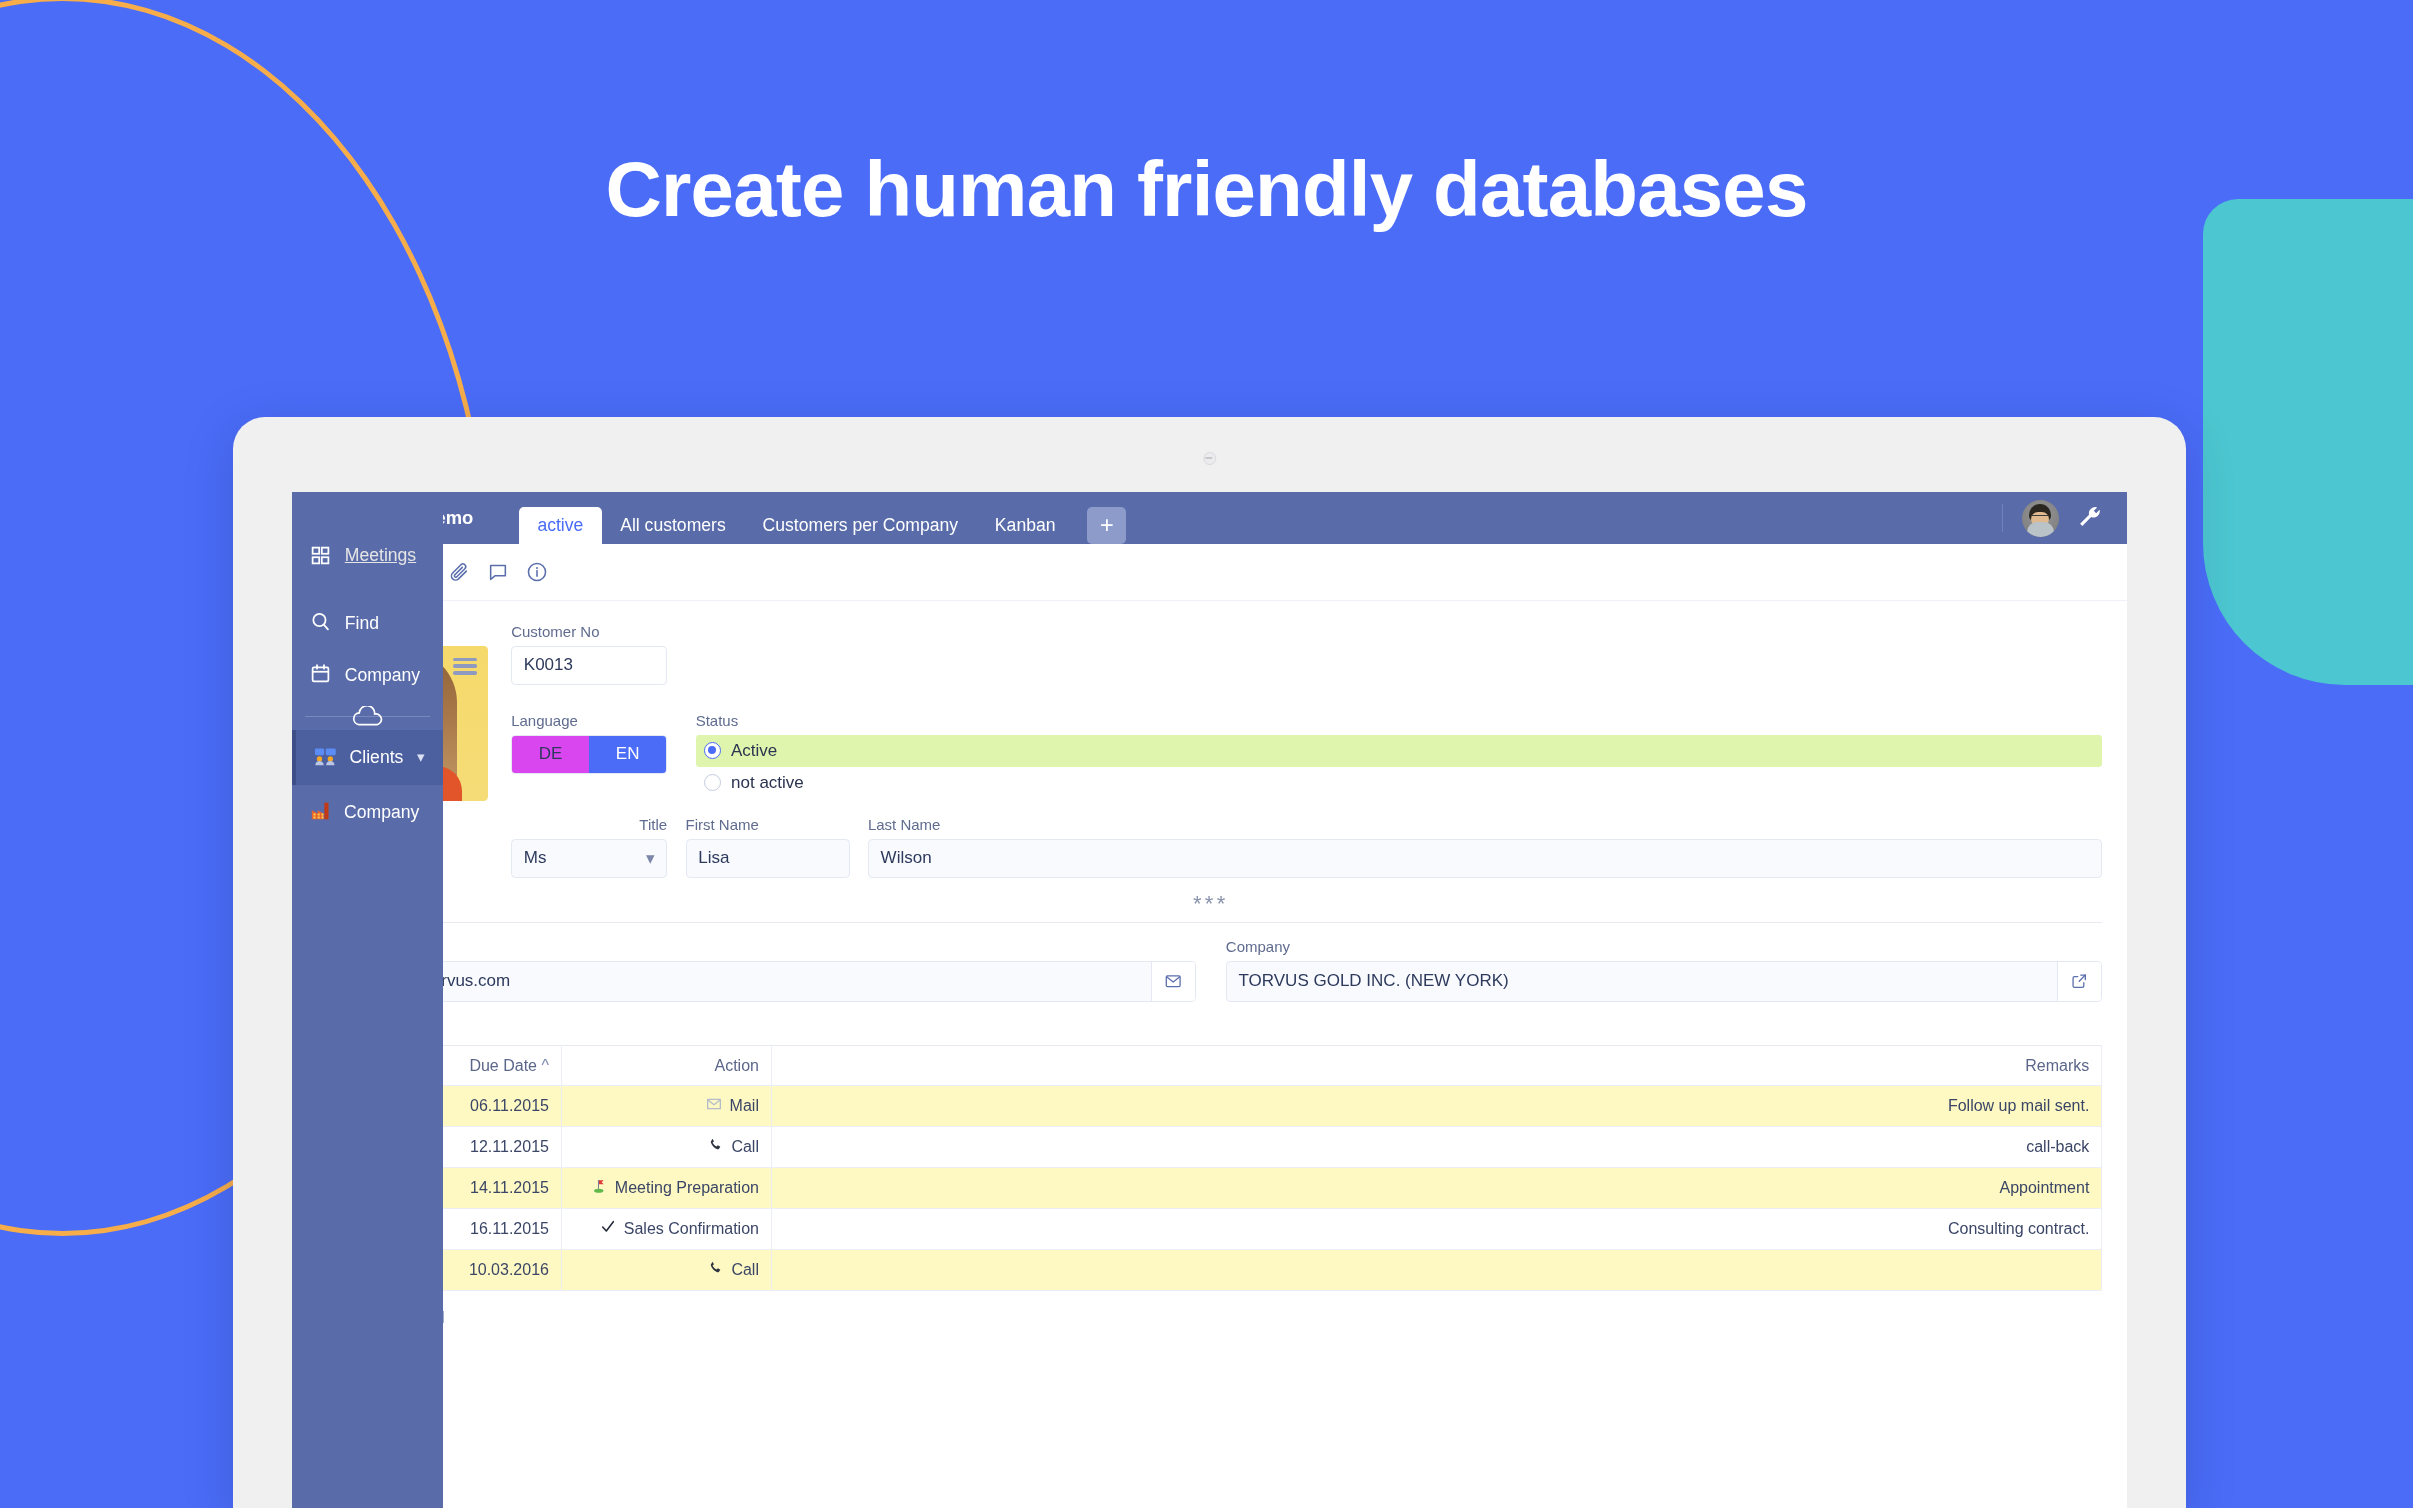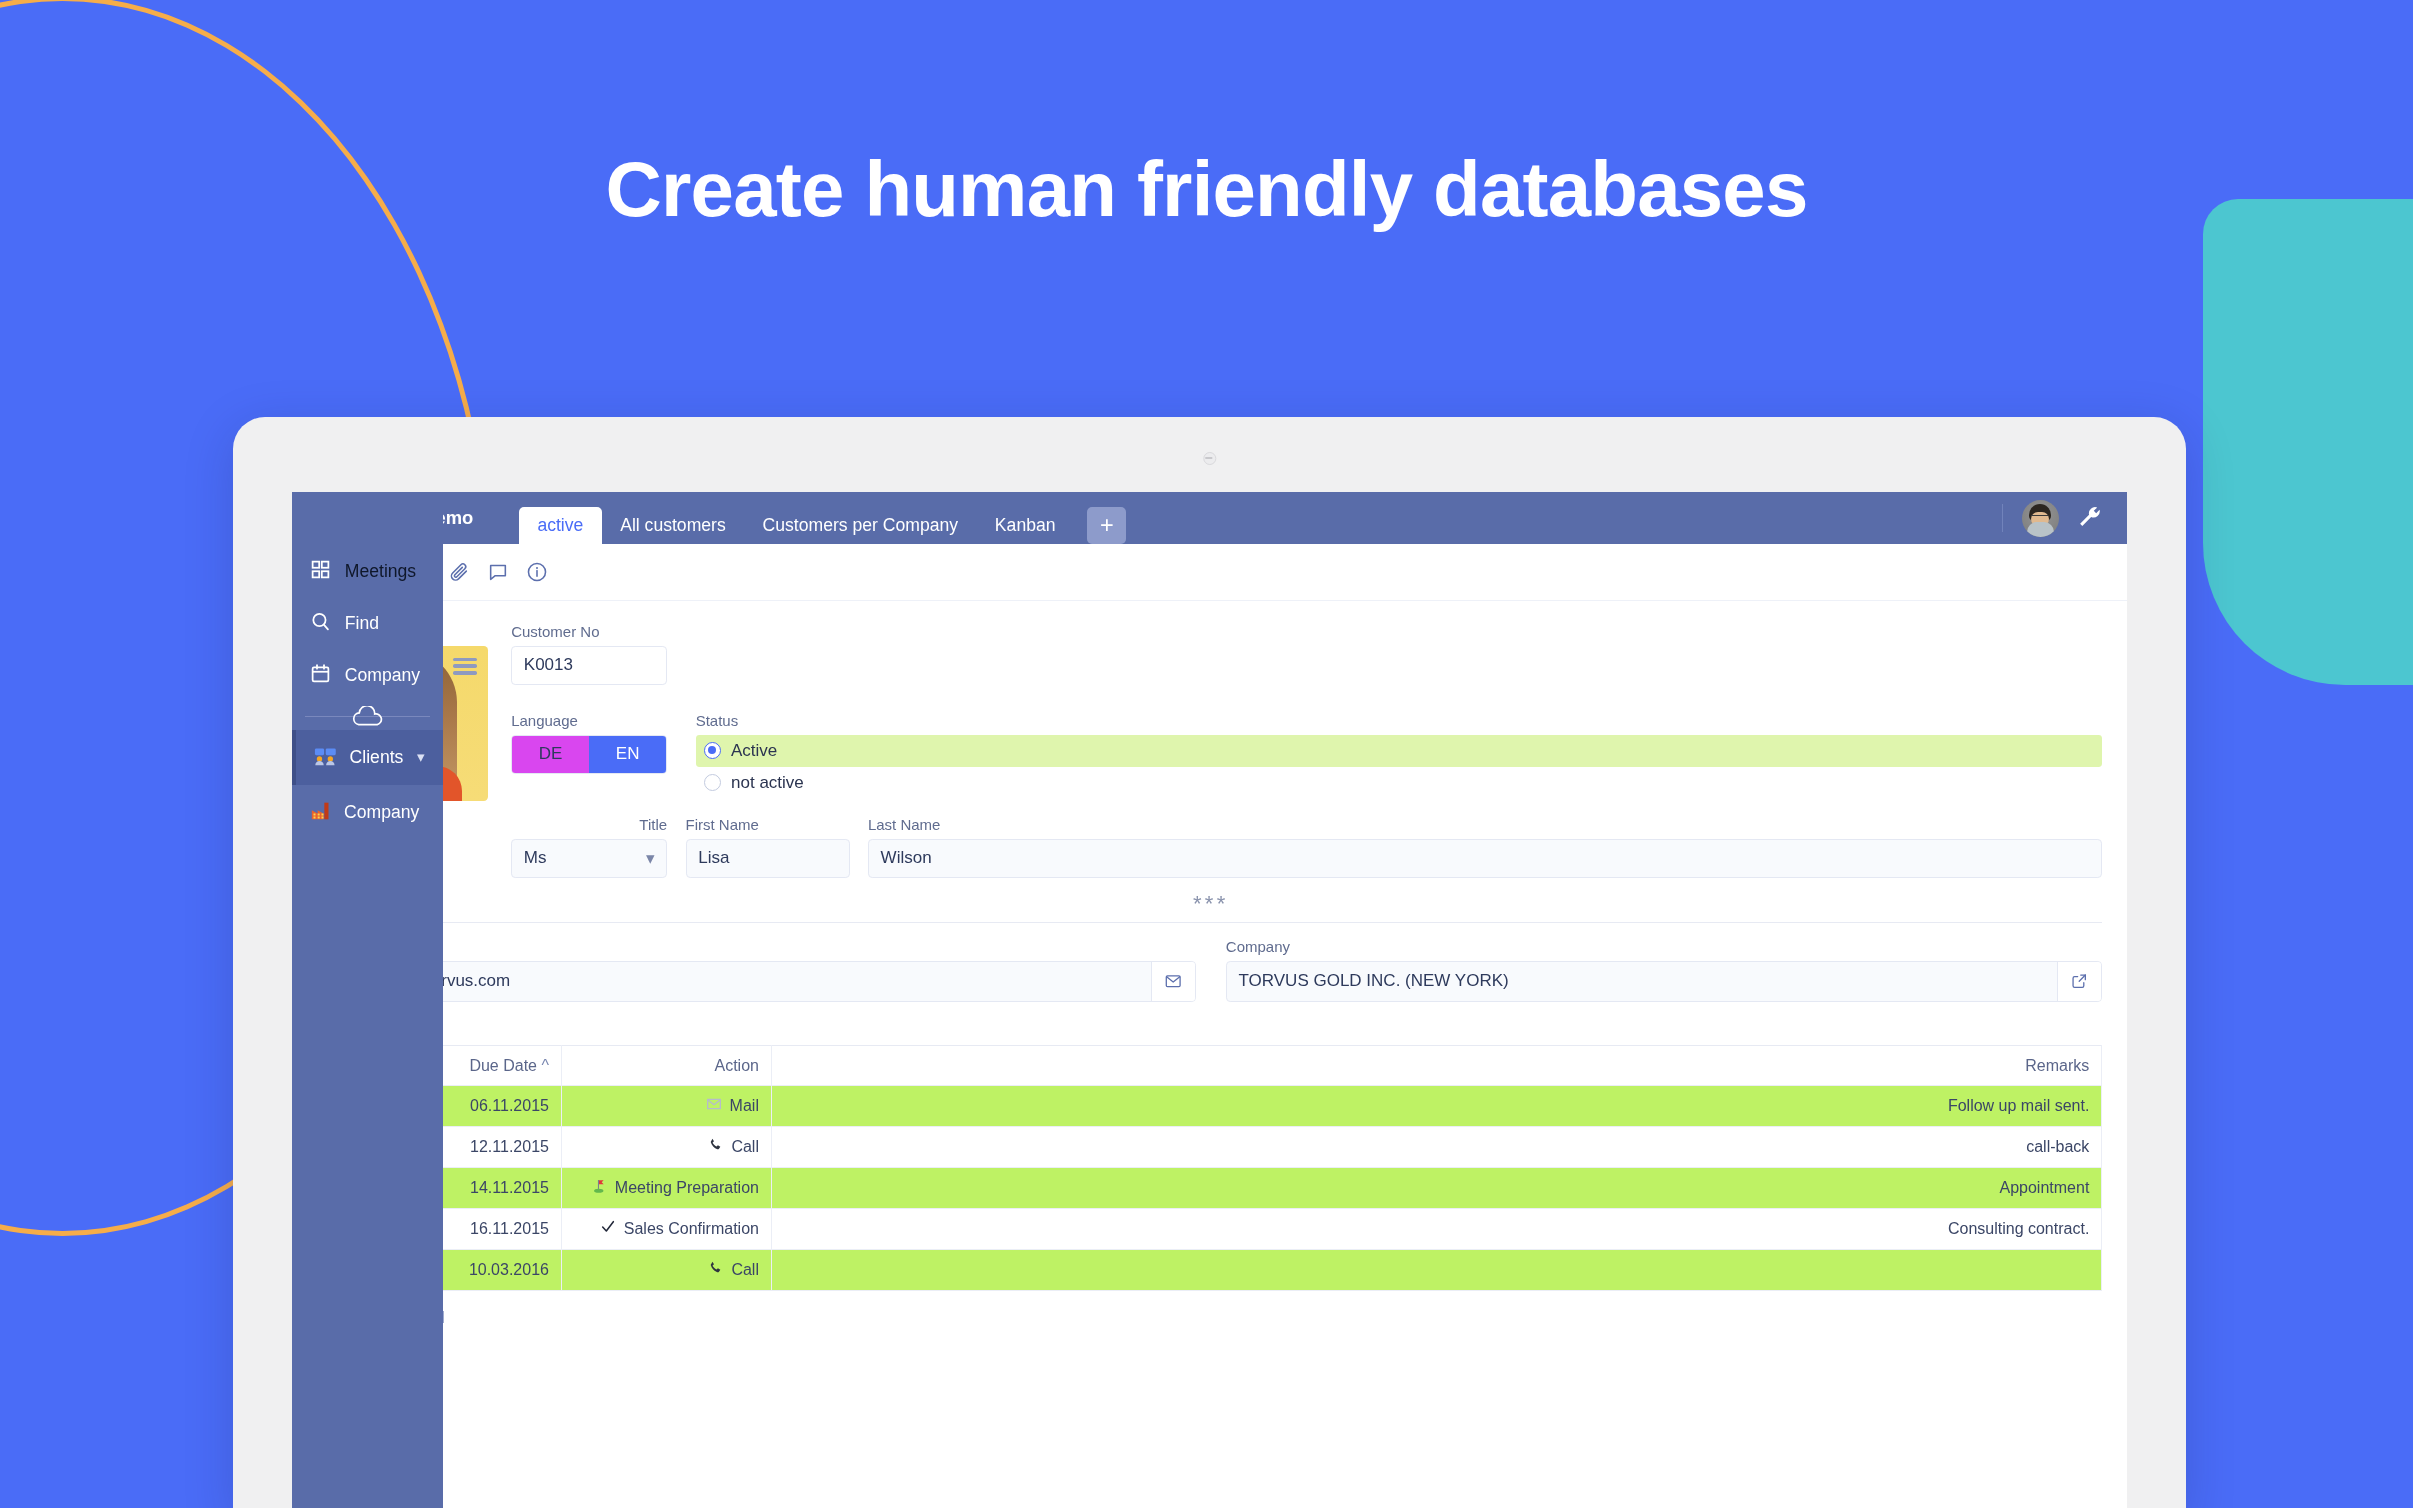--- a/index.html
+++ b/index.html
@@ -262,21 +262,21 @@
   .inp-with-btn .v { flex:1 1 auto; height:39px; display:flex; align-items:center; padding:0 11.7px; font-size:17px; color:#2e3a5c; overflow:hidden; white-space:nowrap;}
   .inp-with-btn .b { width:44px; height:39px; border-left:0.8px solid #e4e8f3; display:flex; align-items:center; justify-content:center; color:#5c6fad; background:#fff;}
   .todo-label { margin: 20px 0 6.7px; }
   table.td2 { border-collapse:collapse; width:100%; table-layout:fixed; border:0.8px solid #e7eaf3;}
   table.td2 th, table.td2 td {
     border-bottom:0.8px solid #ebeef6; border-right:0.8px solid #ebeef6;
     height:41px; padding:0 11.7px; font-size:16px; color:#3b4666; text-align:right; font-weight:400;
     white-space:nowrap; overflow:hidden;
   }
   table.td2 th { color:#5b668a; height:40px; }
-  table.td2 tr.z td { background:#bef264; }
+  table.td2 tr.z td { background:#fef9c3; }
   col.t-st{width:107px;} col.t-dd{width:134px;} col.t-ac{width:210px;} col.t-rm{width:auto;}
   .badge { display:inline-flex; align-items:center; gap:6.7px; padding:3.4px 8.4px; border-radius:4.2px; font-size:15px;}
   .badge.done { background:#dff5ad; color:#22331a; }
   .badge.open { background:#fbe7b4; color:#3a2f12; }
   .badge.proj { background:#b7bff5; color:#1d2461; }
   .tick { width:17px;height:17px;border-radius:50%;background:#43a047;color:#fff;display:inline-flex;align-items:center;justify-content:center;font-size:11px;}
   .arrow-ico { color:#2b2f8a; font-size:14.2px; }
   .act { display:inline-flex; align-items:center; gap:7.5px; }
   .create-rec { margin-top:17px; display:flex; align-items:center; gap:8.4px; color:#5c6fad; font-size:17px;}
   .create-rec .p { font-size:22px; font-weight:300; line-height:0.8;}
@@ -687,21 +687,21 @@
           </div>
         </div>
       </div>
     </div>
   </div>
 </div>
 
 <div style="position:absolute; left:292px; top:493px; width:151px; height:1016px; background:#596ca9; z-index:5;">
   <div style="height:52px"></div>
   <div style="padding:0 0 0 18.4px;">
-    <div style="display:flex;align-items:center;gap:13.4px;height:52px;color:#0f172a;">
+    <div style="display:flex;gap:13.4px;height:52px;color:#e5e5e5;text-decoration:underline;">
       <span>
         <svg width="21" height="21" viewBox="0 0 24 24" fill="none" stroke="#fff" stroke-width="2">
             <rect x="3" y="3" width="7.5" height="7"></rect>
             <rect x="13.5" y="3" width="7.5" height="7"></rect>
             <rect x="3" y="14" width="7.5" height="7"></rect>
             <rect x="13.5" y="14" width="7.5" height="7"></rect>
           </svg>
       </span>
       <span style="font-size:17.6px">Meetings</span>
     </div>

